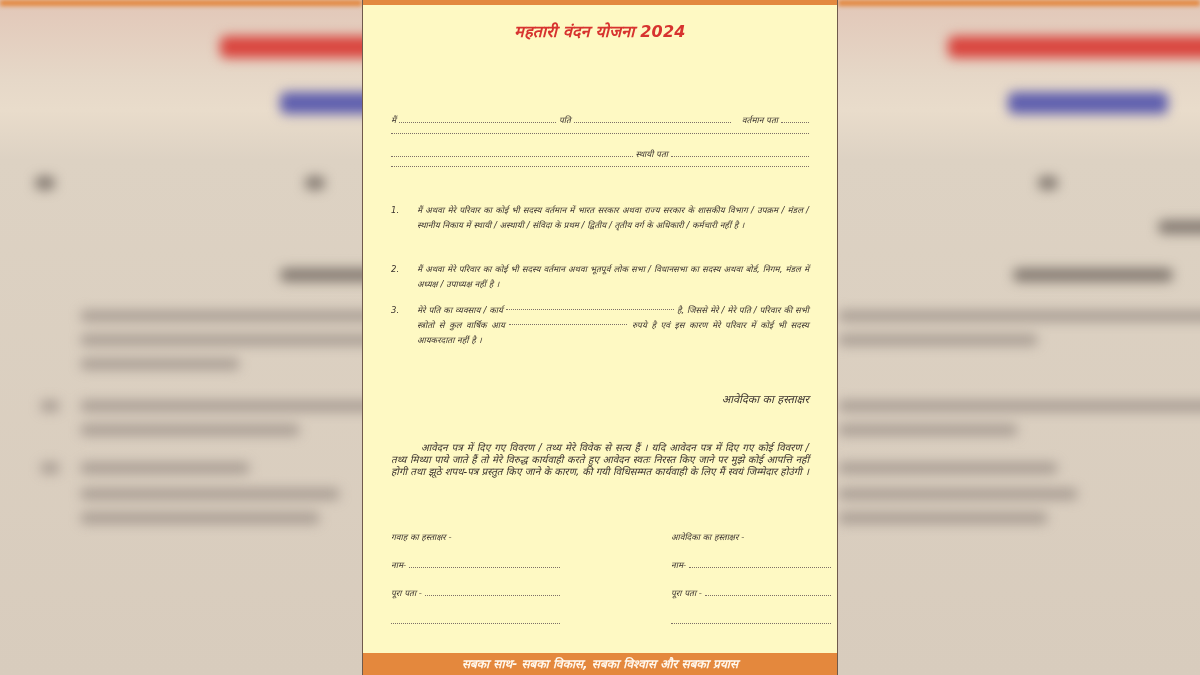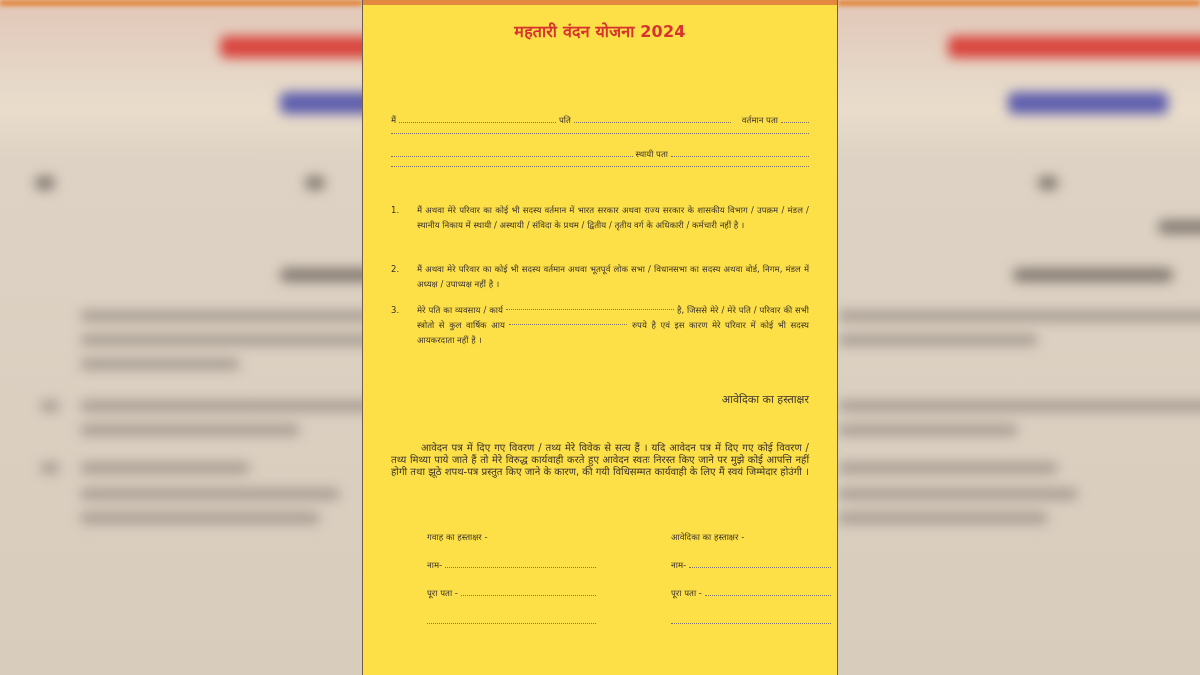--- a/index.html
+++ b/index.html
@@ -19,22 +19,22 @@
   .bg-panel.right .bg-inner { left: 80px; }
   .blob { position: absolute; border-radius: 6px; }
   .blob.red { background: #d9453e; height: 22px; }
   .blob.blue { background: #5f5fae; height: 22px; }
   .blob.dark { background: #6b615b; height: 14px; opacity: .75; }
   .blob.mid { background: #8c8179; height: 12px; opacity: .6; }
 
   
   .doc {
     position: absolute; left: 362px; top: 0; width: 476px; height: 675px;
-    background: #fde047;
-    border-left: 1px solid #6f5a4c; border-right: 1px solid #6f5a4c;
+    background: #fef9c3;
+    border-left: 1px solid #6f5a4c; border-right: 1px solid #6f5a4c; font-style: italic;
   }
   .doc-topbar { position: absolute; left: 0; right: 0; top: 0; height: 5px; background: #e3893f; }
   .doc-title {
     position: absolute; left: 0; right: 0; top: 20px; text-align: center;
     font-family: "DejaVu Sans", sans-serif; font-weight: bold; font-size: 16px; color: #d7332f;
     letter-spacing: .2px;
   }
   .doc-subtitle {
     position: absolute; left: 0; right: 0; top: 60px; text-align: center;
     font-size: 13px; color: #3b3b97; font-weight: bold;
@@ -48,21 +48,21 @@
   .clause { position: absolute; left: 28px; right: 28px; font-size: 8.5px; line-height: 15px; color: #3a322e; display: flex; }
   .clause .num { width: 26px; flex: none; }
   .clause .txt { flex: 1; text-align: justify; }
   .inline-dots { display: inline-block; border-bottom: 1px dotted #7d7068; height: 1px; vertical-align: 3px; }
 
   .sign-right { position: absolute; right: 28px; top: 391px; font-size: 11px; color: #3a322e; }
 
   .declaration { position: absolute; left: 28px; right: 28px; top: 442px; font-size: 10px; line-height: 12px; color: #3a322e; text-align: justify; text-indent: 30px; }
 
   .sig-col { position: absolute; top: 528px; width: 172px; font-size: 8.5px; color: #3a322e; }
-  .sig-col.left { left: 28px; margin-left: 36px; }
+  .sig-col.left { left: 28px; }
   .sig-col.right { left: 288px; }
   .sig-line { display: flex; align-items: flex-end; height: 14px; margin-bottom: 14px; white-space: nowrap; }
   .sig-line .dots { margin-left: 3px; }
 
   .doc-footer {
     position: absolute; left: 0; right: 0; top: 653px; height: 22px; background: #e4883d;
     color: #fff7ec; font-weight: bold; font-size: 12px; text-align: center; line-height: 22px;
   }
 </style>
 </head>
@@ -188,13 +188,14 @@
     </div>
     <div class="sig-line">
       <span>पूरा पता -</span>
       <span class="dots" style="margin-right:0;"></span>
     </div>
     <div class="sig-line">
       <span class="dots" style="margin-left:0; margin-right:0;"></span>
     </div>
   </div>
 
+  <div class="doc-footer">सबका साथ- सबका विकास, सबका विश्वास और सबका प्रयास</div>
 </div>
 
 </body></html>

